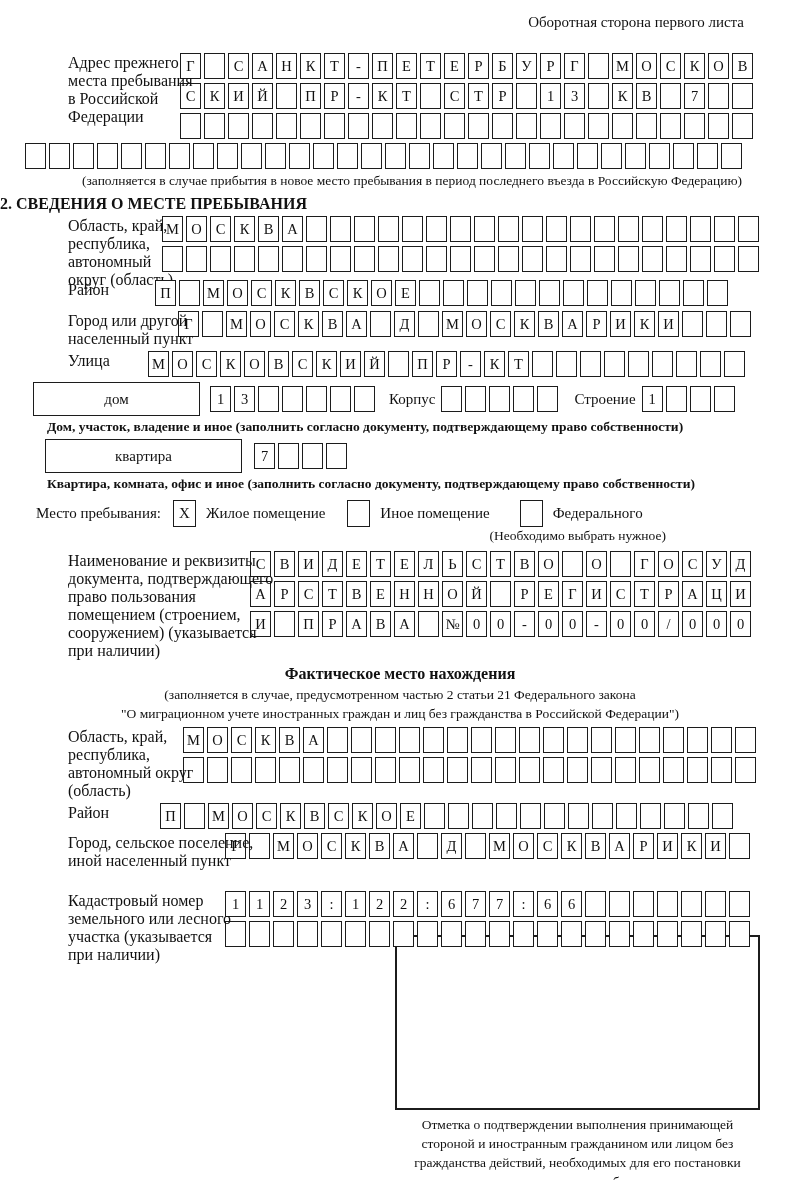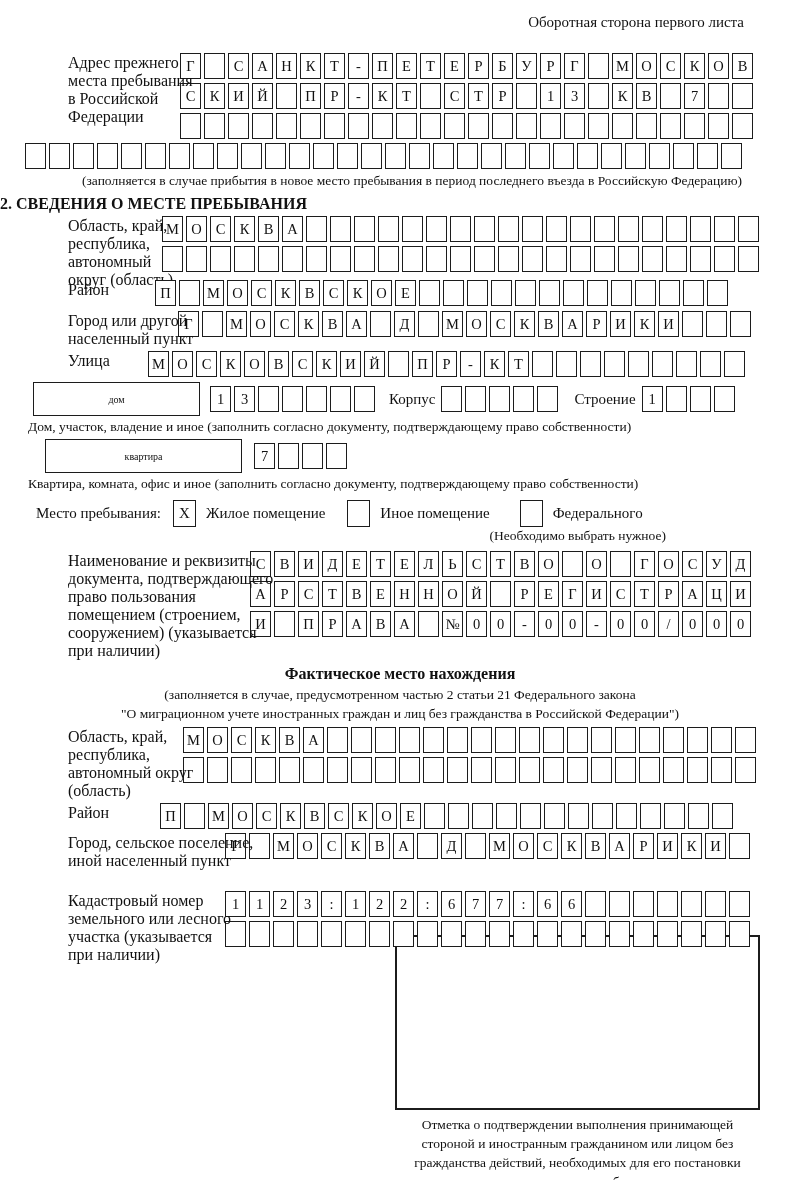--- a/index.html
+++ b/index.html
@@ -29,29 +29,29 @@
   .g180{margin-left:180px;} .g150{margin-left:150px;} .g155{margin-left:155px;}
   .g178{margin-left:178px;} .g148{margin-left:148px;} .g250{margin-left:250px;}
   .g183{margin-left:183px;} .g160{margin-left:160px;} .g225{margin-left:225px;}
   .g25{margin-left:25px;}
   .mt22{margin-top:22px;} .mt8{margin-top:8px;} .mt7{margin-top:7px;} .mt5{margin-top:5px;} .mt4{margin-top:4px;}
   .mt3{margin-top:3px;padding-left:12px;} .mt2{margin-top:2px;}
   .mh74{min-height:74px;} .mh108{min-height:108px;}
 
   .caption{font-size:13.5px;line-height:18px;}
   .caption.center{text-align:center;width:100%;}
-  .caption.left{margin-left:28px;}
+  .caption.left{margin-left:47px;font-weight:bold;}
 
   .h2{text-align:left;font-weight:bold;font-size:16px;margin-top:5px;}
 
   
   .inline-row{display:flex;align-items:center;margin-left:33px;}
   .word-box{
     box-sizing:border-box;border:1.8px solid #1c1c1c;height:34px;
-    display:flex;align-items:center;justify-content:center;font-size:10px;flex:none;
+    display:flex;align-items:center;justify-content:center;font-size:15px;flex:none;
   }
   .dom-box{width:167px;margin-right:10px;}
   .kv-box{width:197px;margin-right:12px;}
   .inline-lbl{font-size:15px;flex:none;}
   .ml14{margin-left:14px;margin-right:6px;} .ml16{margin-left:16px;margin-right:6px;}
 
   
   .place-row{display:flex;align-items:center;margin:7px 0 0 36px;font-size:15px;}
   .cb{
     box-sizing:border-box;flex:none;width:23px;height:27px;border:1.7px solid #1c1c1c;

